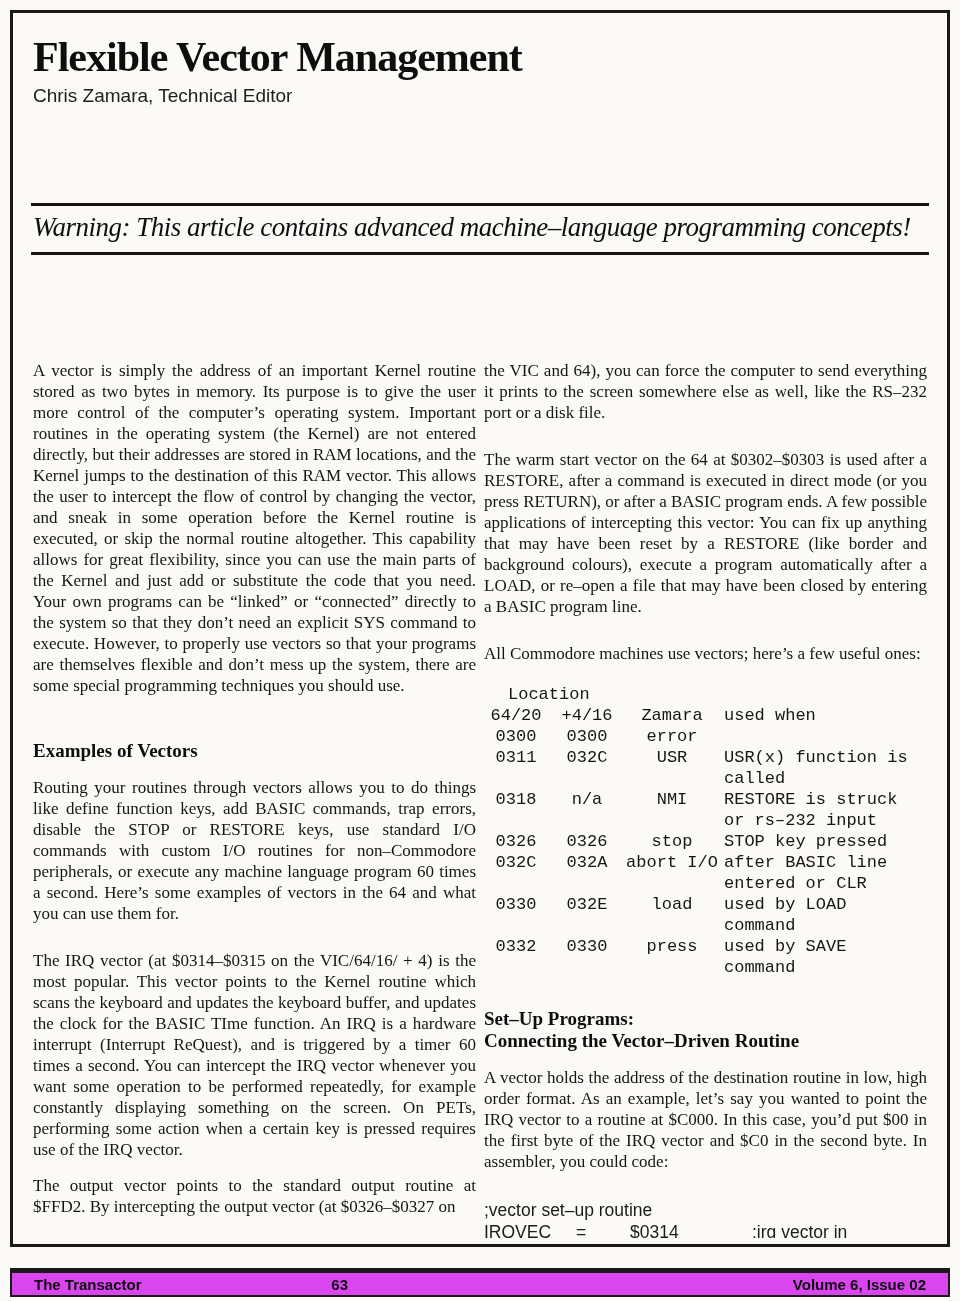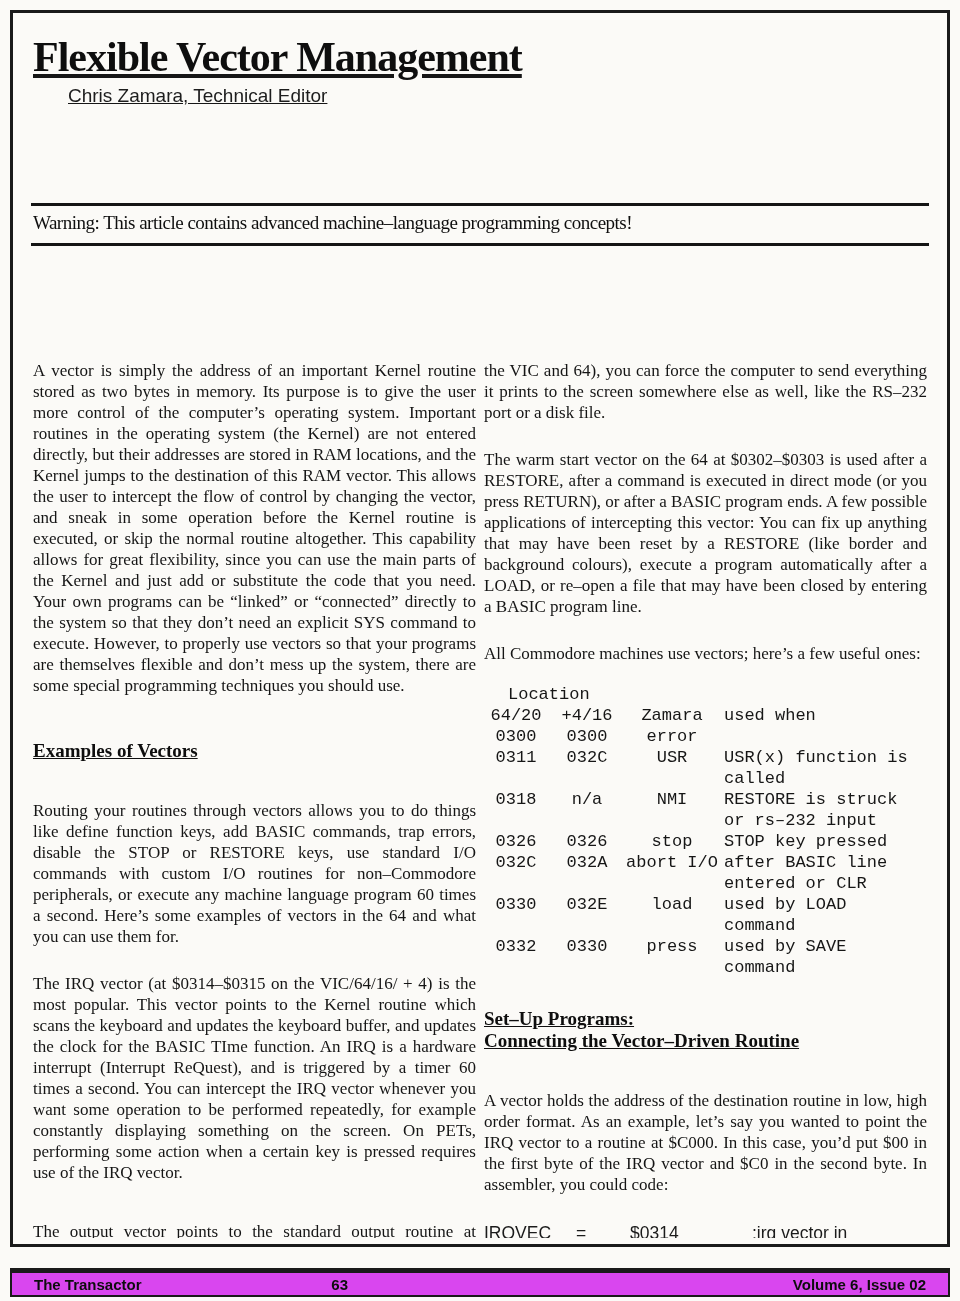--- a/index.html
+++ b/index.html
@@ -7,52 +7,52 @@
   body {
     position:relative;
     background:#fbfaf7;
     color:#161616;
     font-family:"Liberation Serif", serif;
   }
   .page-border {
     position:absolute; left:10px; top:10px; width:940px; height:1237px;
     border:3px solid #1a1a1a; background:#fbfaf7;
   }
-  .header { position:absolute; top:22px; left:20px; right:20px;text-decoration:underline; }
+  .header { position:absolute; top:22px; left:20px; right:20px; }
   .article-title {
     font-family:"Liberation Serif", serif;
     font-weight:bold; font-size:42px; letter-spacing:-1px; line-height:1.05;
     color:#0e0e0e;
   }
   .article-byline {
     font-family:"Liberation Sans", sans-serif;
-    font-size:19px; margin-top:6px; color:#1d1d1d;margin-left:35px;
+    font-size:19px; margin-top:6px; color:#1d1d1d;
   }
   .warning-banner {
     position:absolute; top:190px; left:18px; right:18px;
     border-top:3px solid #141414; border-bottom:3px solid #141414;
     padding:6px 2px 9px 2px;
   }
   .warning-text {
     font-family:"Liberation Serif", serif;
-    font-size:19px; letter-spacing:-0.5px;
+    font-style:italic; font-size:27px; letter-spacing:-0.5px;
     white-space:nowrap; color:#0f0f0f;
   }
   .columns {
     position:absolute; top:347px; left:20px; right:20px; bottom:6px;
     display:flex; gap:8px; overflow:hidden;
   }
   .column { flex:1 1 0; min-width:0; }
   .body-para {
     font-size:17px; line-height:21px; text-align:justify; color:#151515;
   }
   .section-heading {
-    font-weight:bold; font-size:19px; line-height:22px; color:#0e0e0e;text-decoration:underline;
+    font-weight:bold; font-size:19px; line-height:22px; color:#0e0e0e;
   }
-  .mt-sm { margin-top:38px; }
+  .mt-sm { margin-top:15px; }
   .mt-md { margin-top:26px; }
   .mt-lg { margin-top:44px; }
   
   .vector-table { margin-top:20px; font-size:17px; line-height:21px;font-family:Liberation Mono, monospace; }
   .vt-location { padding-left:24px; }
   .vt-grid { display:grid; grid-template-columns:64px 70px 92px 1fr; column-gap:4px; }
   .vt-grid .c-num { text-align:center; }
   .vt-grid .c-vec { text-align:center; }
   .vt-grid .c-when { text-align:left; padding-left:2px; }
   
@@ -157,20 +157,21 @@
       </div>
 
       <h3 class="section-heading setup-heading">
         <span style="display:block;">Set–Up Programs:</span>
         <span style="display:block;">Connecting the Vector–Driven Routine</span>
       </h3>
 
       <p class="body-para mt-sm">A vector holds the address of the destination routine in low, high order format. As an example, let’s say you wanted to point the IRQ vector to a routine at $C000. In this case, you’d put $00 in the first byte of the IRQ vector and $C0 in the second byte. In assembler, you could code:</p>
 
       <div class="code-block">
+        <div>;vector set–up routine</div>
         <div class="code-grid">
           <div>IRQVEC</div>
           <div>=</div>
           <div>$0314</div>
           <div>;irq vector in VIC/64/16/ + 4</div>
         </div>
 
       </div>
 
     </div>

